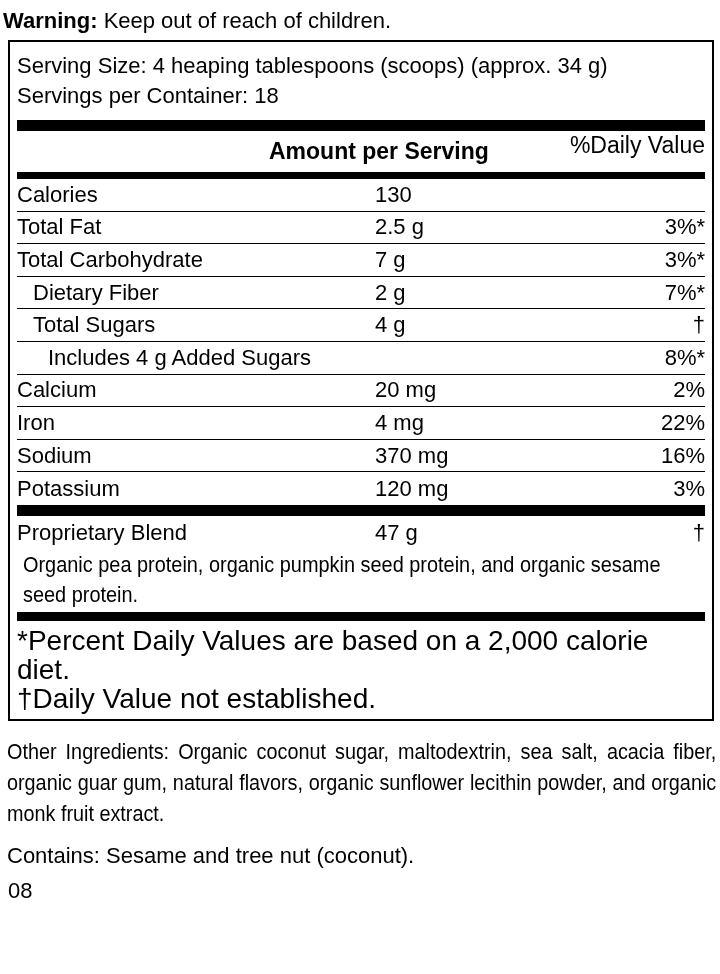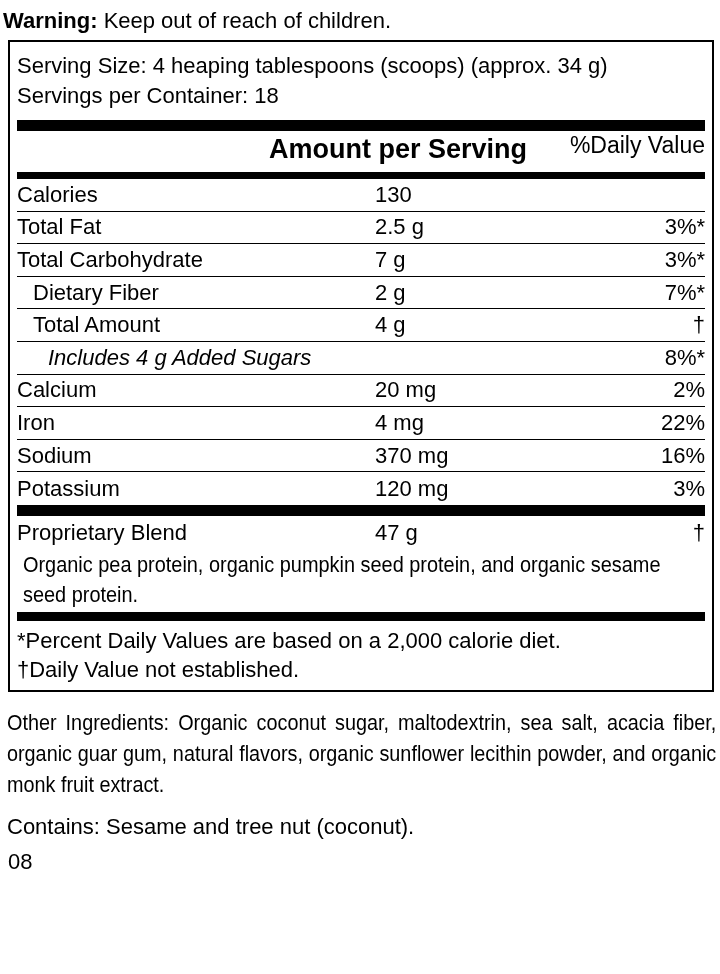--- a/index.html
+++ b/index.html
@@ -32,43 +32,43 @@
   .serving { margin: 0; font-size: 22px; line-height: 30px; }
   .serving.first { margin-top: 5px; }
 
   .bar { background: #000; width: 100%; }
   .bar1 { height: 11px; margin-top: 9px; }
   .bar2 { height: 7px; }
   .bar3 { height: 11px; }
   .bar4 { height: 9px; margin-top: 2px; }
 
   .head-row { position: relative; height: 41px; }
-  .head-amount { position: absolute; left: 252px; bottom: 7px; font-size: 27px; font-weight: bold; }
+  .head-amount { position: absolute; left: 252px; bottom: 7px; font-size: 23px; font-weight: bold; }
   .head-dv { position: absolute; right: 0; bottom: 13px; font-size: 23px; font-weight: normal; }
 
   .nrow {
     position: relative; box-sizing: border-box;
     height: 32.6px; display: flex; align-items: center;
     font-size: 22px;
   }
   .rows .nrow { border-bottom: 1.5px solid #000; }
   .rows .nrow:last-child { border-bottom: none; }
   .nrow .name { white-space: nowrap; }
   .nrow.indent-1 .name { padding-left: 16px; }
-  .nrow.indent-2 .name { padding-left: 31px; font-style: italic; }
+  .nrow.indent-2 .name { padding-left: 31px; }
   .nrow .amount { position: absolute; left: 358px; white-space: nowrap; }
   .nrow .dv { margin-left: auto; white-space: nowrap; }
 
   .blend-row { height: 34px; }
   .blend-desc {
     margin: 0 0 2px 6px; font-size: 22px; line-height: 30px;
     width: 752px; transform: scaleX(0.905); transform-origin: 0 0;
   }
 
-  .footnote { margin: 0; font-size: 22px; line-height: 29px; }
+  .footnote { margin: 0; font-size: 28px; line-height: 29px; }
   .footnote.first { padding-top: 5px; }
 
   
   .other {
     margin: 15px 0 0 7px; font-size: 22px; line-height: 31px;
     text-align: justify;
     width: 788px; transform: scaleX(0.9); transform-origin: 0 0;
   }
   .contains { margin: 13px 0 0 7px; font-size: 22px; line-height: 27px; }
   .footer-code { margin: 9px 0 0 8px; font-size: 22px; line-height: 26px; }
@@ -111,21 +111,21 @@
           <span class="name">Total Carbohydrate</span>
           <span class="amount">7 g</span>
           <span class="dv">3%*</span>
         </div>
         <div class="nrow indent-1">
           <span class="name">Dietary Fiber</span>
           <span class="amount">2 g</span>
           <span class="dv">7%*</span>
         </div>
         <div class="nrow indent-1">
-          <span class="name">Total Amount</span>
+          <span class="name">Total Sugars</span>
           <span class="amount">4 g</span>
           <span class="dv">†</span>
         </div>
         <div class="nrow indent-2">
           <span class="name">Includes 4 g Added Sugars</span>
           <span class="amount"></span>
           <span class="dv">8%*</span>
         </div>
         <div class="nrow indent-0">
           <span class="name">Calcium</span>

